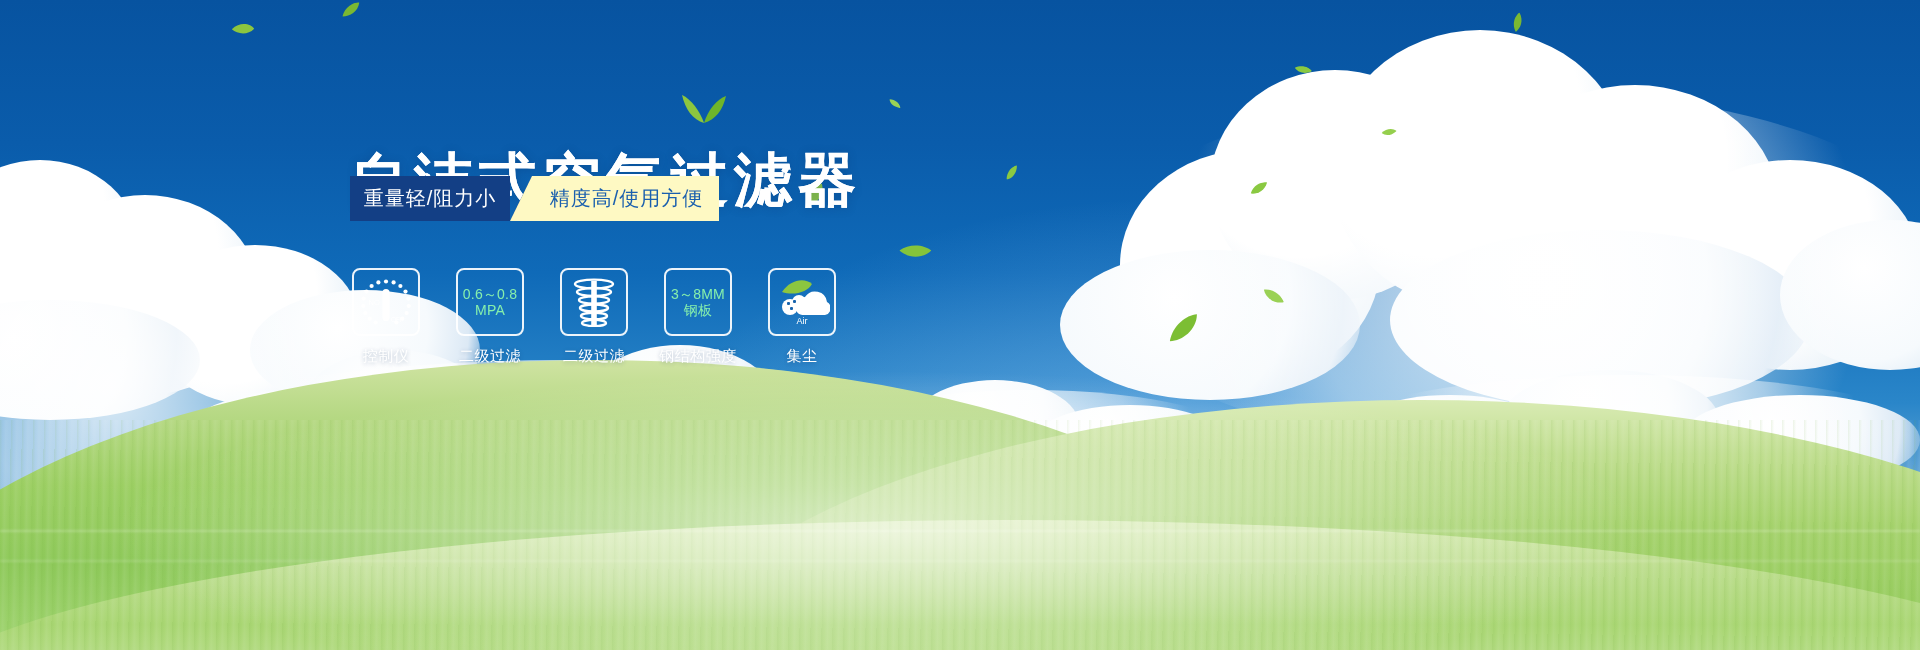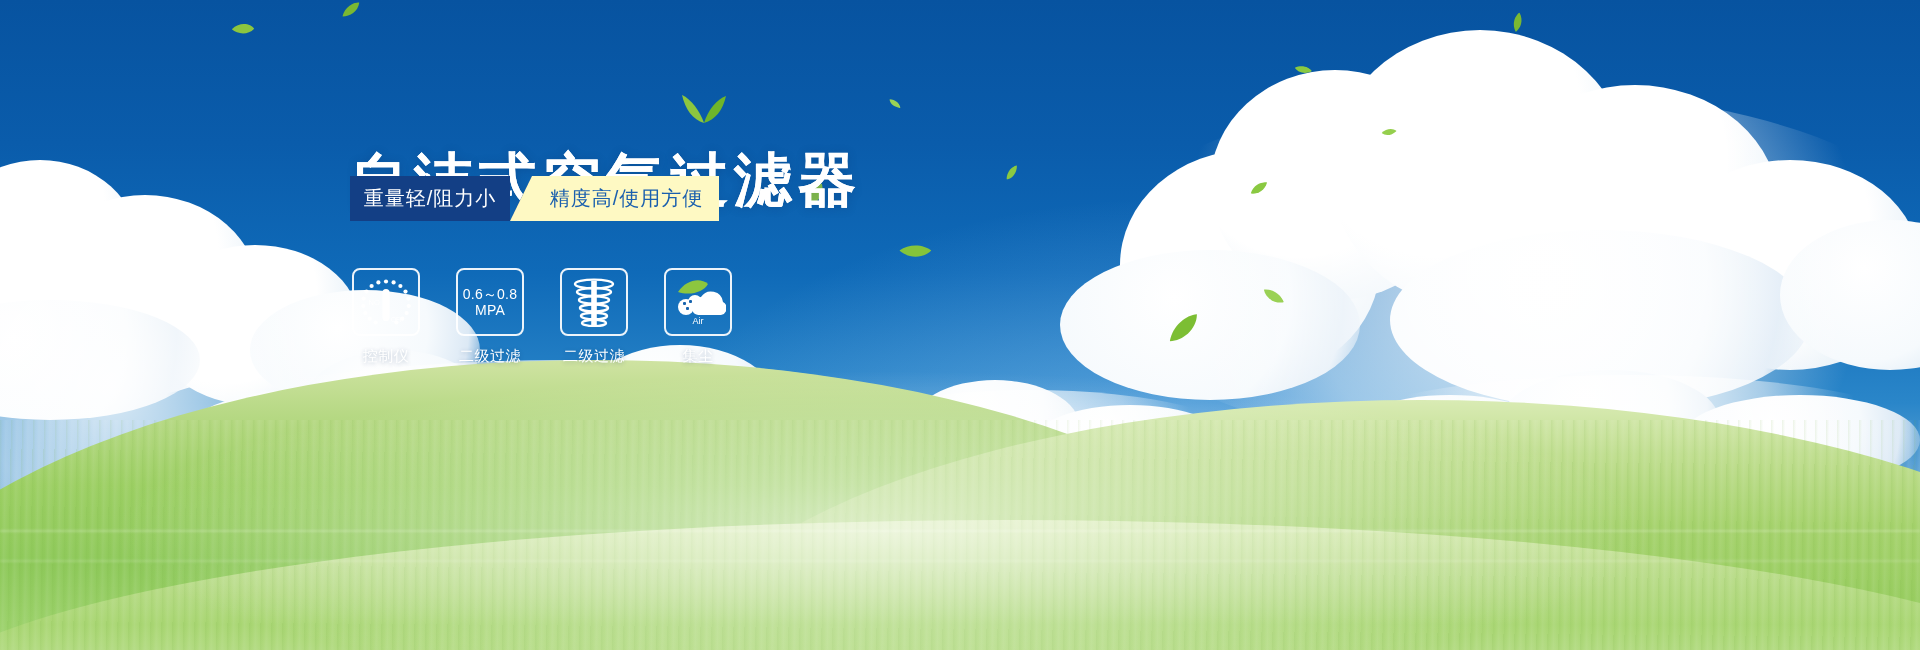--- a/index.html
+++ b/index.html
@@ -53,21 +53,21 @@
   .badge-a:after{content:"";position:absolute;right:-22px;top:0;width:0;height:0;
       border-style:solid;border-width:0 0 45px 22px;border-color:transparent transparent #133f85 transparent;}
   .badge-b{background:#fef9c3;color:#1a5fae;width:185px;margin-left:-0px;padding-left:24px;
       clip-path:polygon(22px 0,100% 0,100% 100%,0 100%);}
 
   
   .features{position:absolute;left:352px;top:268px;display:flex;gap:36px;}
   .feat{width:68px;display:flex;flex-direction:column;align-items:center;}
   .fbox{width:68px;height:68px;border:2px solid rgba(255,255,255,.92);border-radius:8px;
         display:flex;align-items:center;justify-content:center;position:relative;box-sizing:border-box;}
-  .ftext{color:#ffffff;font-size:14px;line-height:16px;text-align:center;letter-spacing:.2px;}
+  .ftext{color:#86efac;font-size:14px;line-height:16px;text-align:center;letter-spacing:.2px;}
   .ftext .l2{display:block;}
   .flabel{margin-top:11px;color:#fff;font-size:15px;white-space:nowrap;letter-spacing:.5px;text-shadow:0 1px 4px rgba(0,40,90,.3);}
 
   
   .leaf{position:absolute;}
   .leaf svg{display:block;}
 </style>
 </head>
 <body>
 
@@ -264,20 +264,29 @@
               <ellipse cx="24" cy="31" rx="14" ry="3.5"></ellipse>
               <ellipse cx="24" cy="39" rx="13" ry="3.3"></ellipse>
               <ellipse cx="24" cy="46" rx="12" ry="3.1"></ellipse>
             </g>
             <rect x="21.2" y="4" width="5.6" height="44" fill="#fff"></rect>
           </svg>
         </div>
         <div class="flabel">二级过滤</div>
       </div>
 
+      <div class="feat" style="width:68px">
+        <div class="fbox">
+          <div class="ftext">
+            <span>3～8MM</span>
+            <span class="l2">钢板</span>
+          </div>
+        </div>
+        <div class="flabel">钢结构强度</div>
+      </div>
 
       <div class="feat">
         <div class="fbox">
           <svg width="56" height="52" viewBox="0 0 56 52">
             <path d="M8 16 C16 4 30 1 38 8 C34 16 20 20 8 16 Z" fill="#8cc63f"></path>
             <path d="M22 30 a9 9 0 0 1 9-9 a12 12 0 0 1 22 5 a7 7 0 0 1 -2 13 H29 a7 7 0 0 1 -7 -9 Z" fill="#fff"></path>
             <circle cx="16" cy="31" r="8" fill="#fff"></circle>
             <circle cx="25" cy="26" r="7" fill="#fff"></circle>
             <rect x="13" y="26" width="3" height="3" rx="1" fill="#1763ad"></rect>
             <rect x="19" y="24" width="3" height="3" rx="1" fill="#1763ad"></rect>

